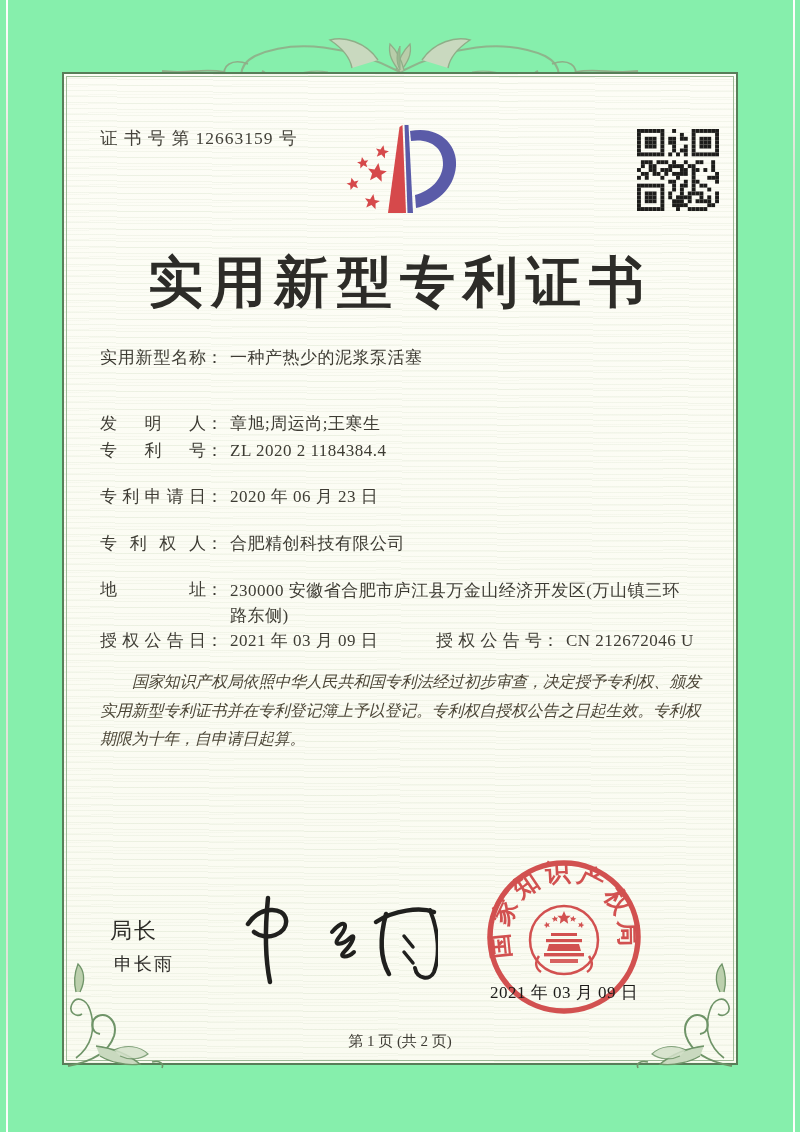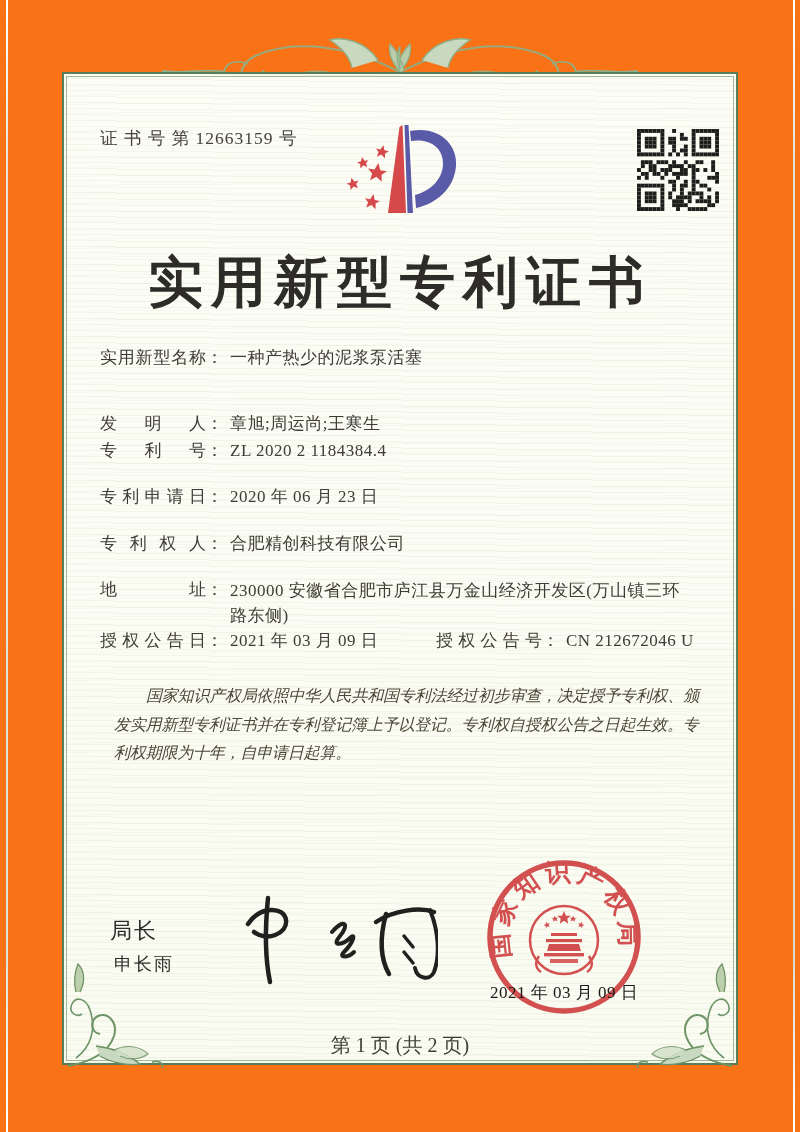--- a/index.html
+++ b/index.html
@@ -1,16 +1,16 @@
 <!DOCTYPE html>
 <html><head>
 <meta charset="utf-8">
 <style>
   html,body{margin:0;padding:0;background:#ffffff;}
-  .page{position:relative;width:800px;height:1132px;margin:0 auto;background:#f97316;
+  .page{position:relative;width:800px;height:1132px;margin:0 auto;background:#86efac;
         font-family:"Liberation Serif", serif;color:#3c3a33;overflow:hidden;}
   
   .paper-edge{position:absolute;top:0;bottom:0;width:2px;}
   .paper-edge.left{left:6px;background:linear-gradient(#fff,#e7e3dc 15%,#dfe4d8 85%,#fff);}
   .paper-edge.right{right:5px;background:linear-gradient(#fff,#dbe3d4 15%,#d5ddd0 85%,#fff);}
 
   
   .frame{position:absolute;left:62px;top:72px;width:676px;height:993px;
          border:2px solid #587e58;box-sizing:border-box;
          background:
@@ -32,31 +32,31 @@
   .frow.r1{top:346px}.frow.r2{top:412px}.frow.r3{top:439px}.frow.r4{top:485px}
   .frow.r5{top:532px}.frow.r6{top:578px}.frow.r7{top:629px}
   .flabel{display:inline-block;width:106px;text-align:justify;text-align-last:justify;vertical-align:top;}
   .fcolon{margin-right:7px;}
   .fvalue{letter-spacing:0.5px;}
   .fvalue.addr{display:inline-block;width:458px;white-space:normal;line-height:25px;vertical-align:top;}
   .pair2{position:absolute;left:336px;top:0;white-space:nowrap;}
 
   .paras{position:absolute;left:100px;top:668px;width:614px;font-size:16px;line-height:28.5px;
          color:#4c4637;font-style:italic;letter-spacing:-0.2px;}
-  .paras p{margin:14px;text-indent:2em;}
+  .paras p{margin:0;text-indent:2em;}
 
   .sig-title{position:absolute;left:110px;top:916px;font-size:22px;letter-spacing:2px;color:#2e2d29;}
   .sig-name{position:absolute;left:114px;top:952px;font-size:18px;letter-spacing:2px;color:#2e2d29;text-align:center;}
   .signature{position:absolute;left:226px;top:880px;}
 
   .seal{position:absolute;left:483px;top:856px;width:162px;height:162px;}
   .seal-date{position:absolute;left:481px;top:981px;width:166px;text-align:center;
              font-size:17px;letter-spacing:0.5px;color:#1c1b19;}
 
-  .page-no{position:absolute;left:0;top:1032px;width:100%;text-align:center;font-size:20px;color:#3e3c34;}
+  .page-no{position:absolute;left:0;top:1032px;width:100%;text-align:center;font-size:15px;color:#3e3c34;}
   .back-note{position:absolute;left:0;top:1081px;width:100%;text-align:center;font-size:16.5px;
              font-style:italic;color:#4c4637;letter-spacing:1px;}
 
   .orn{position:absolute;pointer-events:none;}
 </style>
 </head>
 <body>
 
 <div class="page">
 

